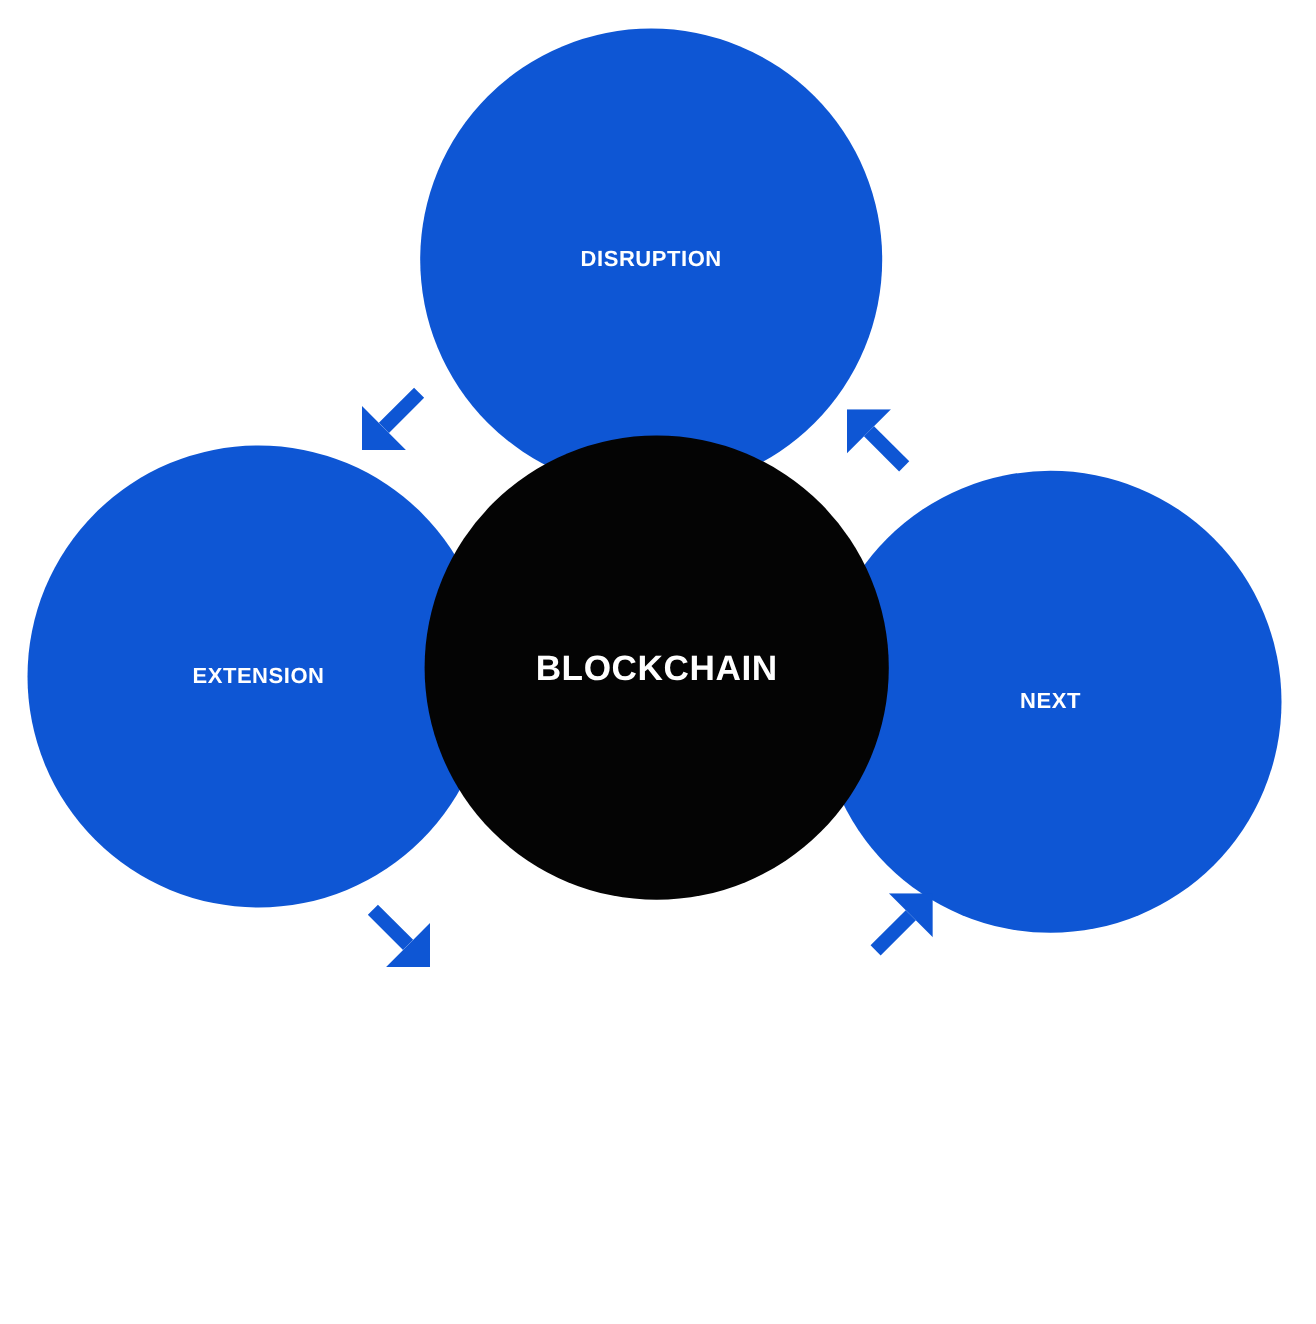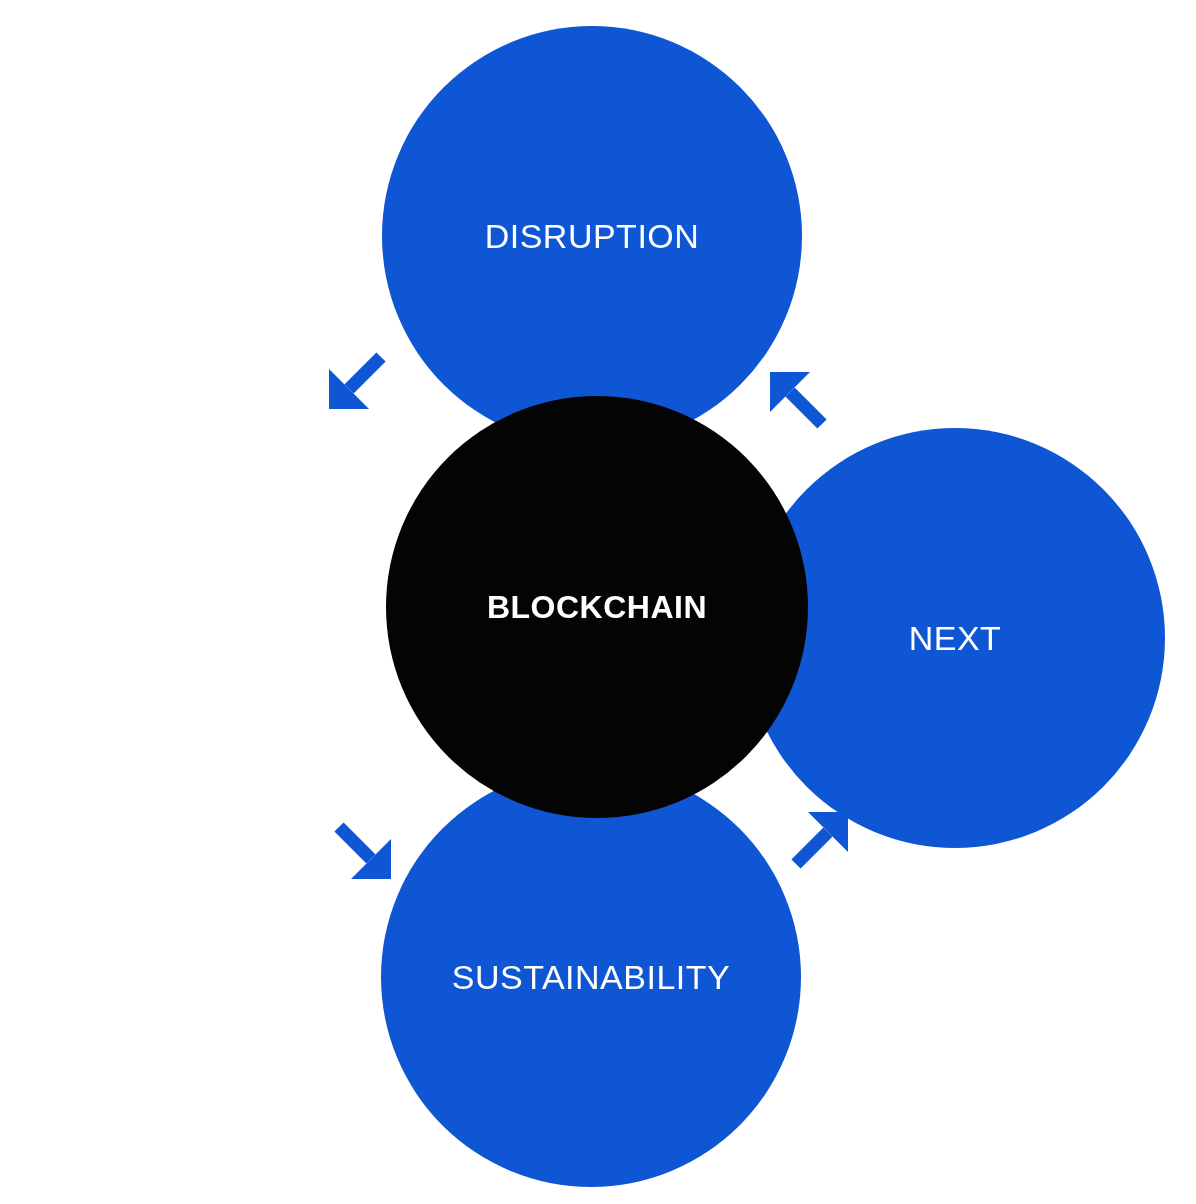--- a/index.html
+++ b/index.html
@@ -41,22 +41,22 @@
     z-index: 3;
   }
   .circle-top    { left: 382px; top: 26px; }
   .circle-left   { left: 25px;  top: 405px; }
   .circle-right  { left: 745px; top: 428px; }
   .circle-bottom { left: 381px; top: 767px; }
   .circle-center { left: 386px; top: 396px; }
 
   .node-label {
     color: var(--white);
-    font-weight: 400;
-    font-size: 34px;
+    font-weight: 700;
+    font-size: 20px;
     letter-spacing: 0.5px;
     line-height: 1.2;
     white-space: nowrap;
   }
   .center-label {
     display: flex;
     flex-direction: column;
     align-items: flex-end;
     color: var(--white);
     font-weight: 700;
@@ -81,28 +81,28 @@
 </style>
 </head>
 <body>
 
 <div class="canvas">
 
   <div class="circle blue circle-top">
     <span class="node-label">DISRUPTION</span>
   </div>
 
+  <div class="circle blue circle-left">
+    <span class="node-label">EXTENSION</span>
+  </div>
 
   <div class="circle blue circle-right">
     <span class="node-label">NEXT</span>
   </div>
 
-  <div class="circle blue circle-bottom">
-    <span class="node-label">SUSTAINABILITY</span>
-  </div>
 
   <div class="circle black circle-center">
     <span class="center-label">
       <span>BLOCKCHAIN</span>
     </span>
   </div>
 
   <div class="arrow arrow-down-left">
     <svg viewBox="0 0 60 60" aria-hidden="true">
       <path class="shaft" d="M8 52 L40 20"></path>

